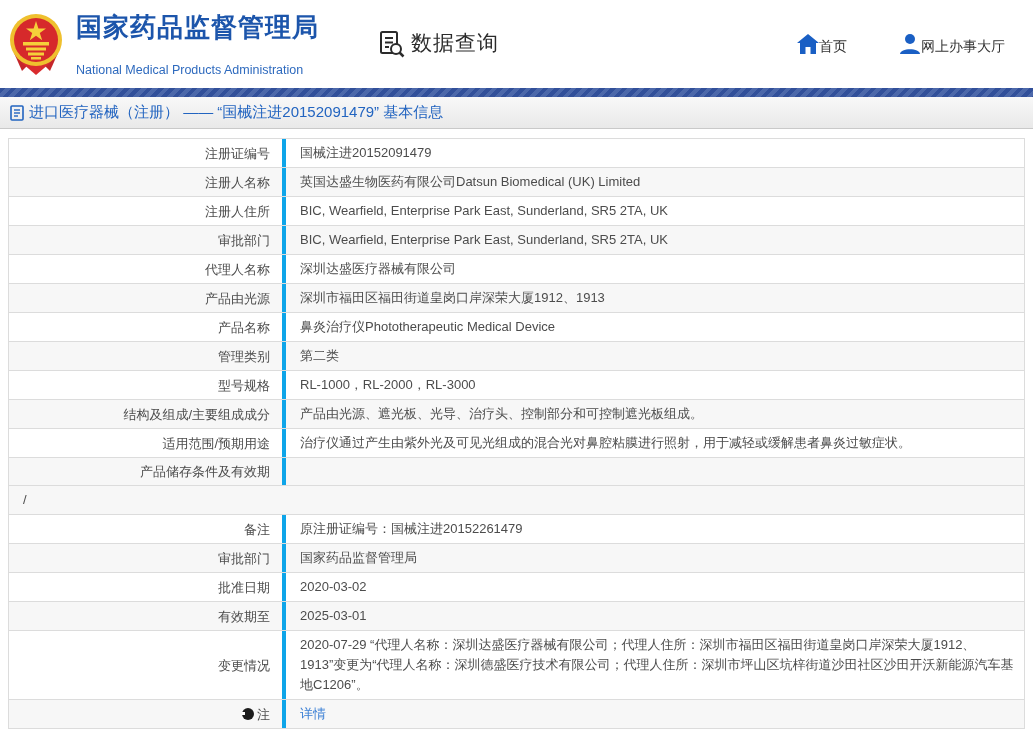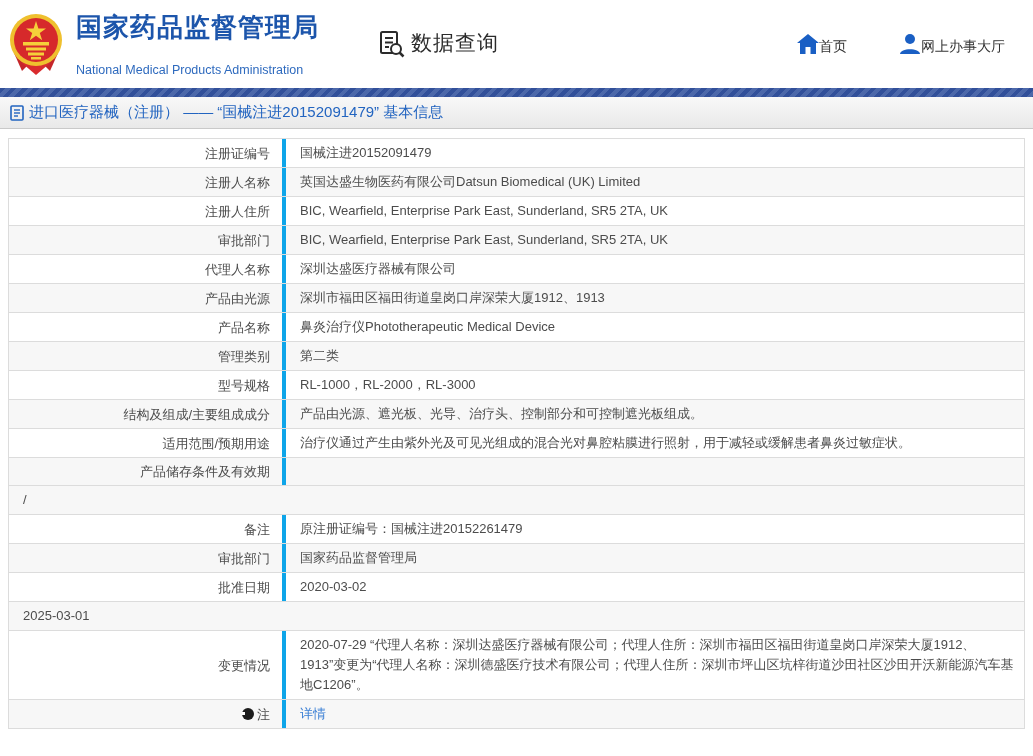--- a/index.html
+++ b/index.html
@@ -157,20 +157,21 @@
   </div>
     <div class="t-row alt">
     <div class="label-cell">审批部门</div>
     <div class="value-cell">国家药品监督管理局</div>
   </div>
     <div class="t-row">
     <div class="label-cell">批准日期</div>
     <div class="value-cell">2020-03-02</div>
   </div>
     <div class="t-row alt">
+    <div class="label-cell">有效期至</div>
     <div class="value-cell">2025-03-01</div>
   </div>
     <div class="t-row">
     <div class="label-cell">变更情况</div>
     <div class="value-cell">2020-07-29 “代理人名称：深圳达盛医疗器械有限公司；代理人住所：深圳市福田区福田街道皇岗口岸深荣大厦1912、1913”变更为“代理人名称：深圳德盛医疗技术有限公司；代理人住所：深圳市坪山区坑梓街道沙田社区沙田开沃新能源汽车基地C1206”。</div>
   </div>
     <div class="t-row alt">
     <div class="label-cell"><span class="note-icon"></span>注</div>
     <div class="value-cell"><span class="link">详情</span></div>
   </div>

